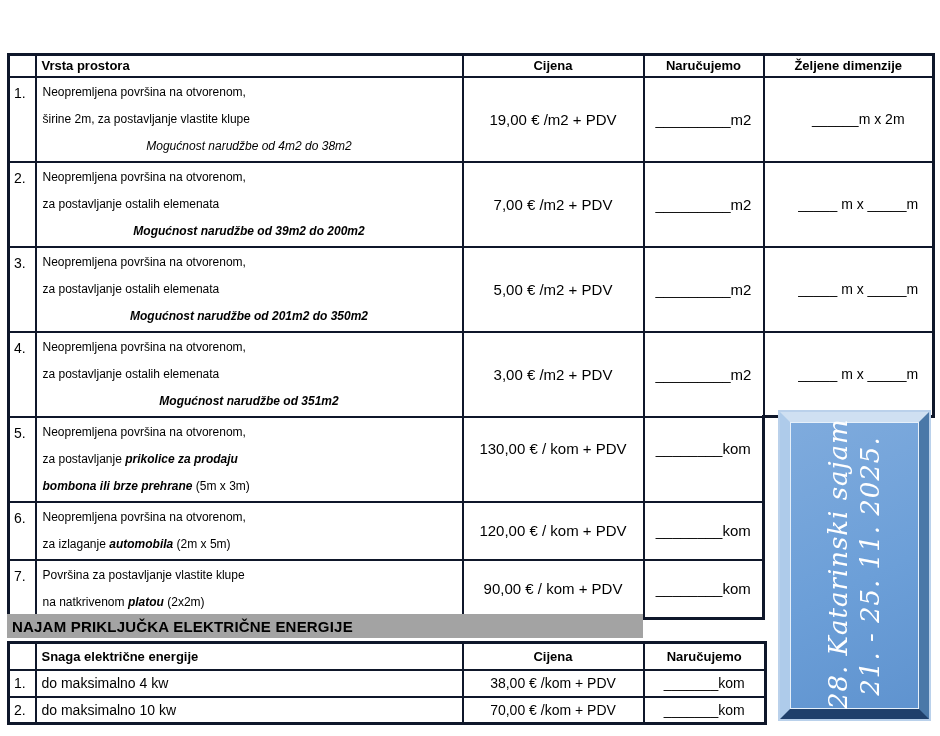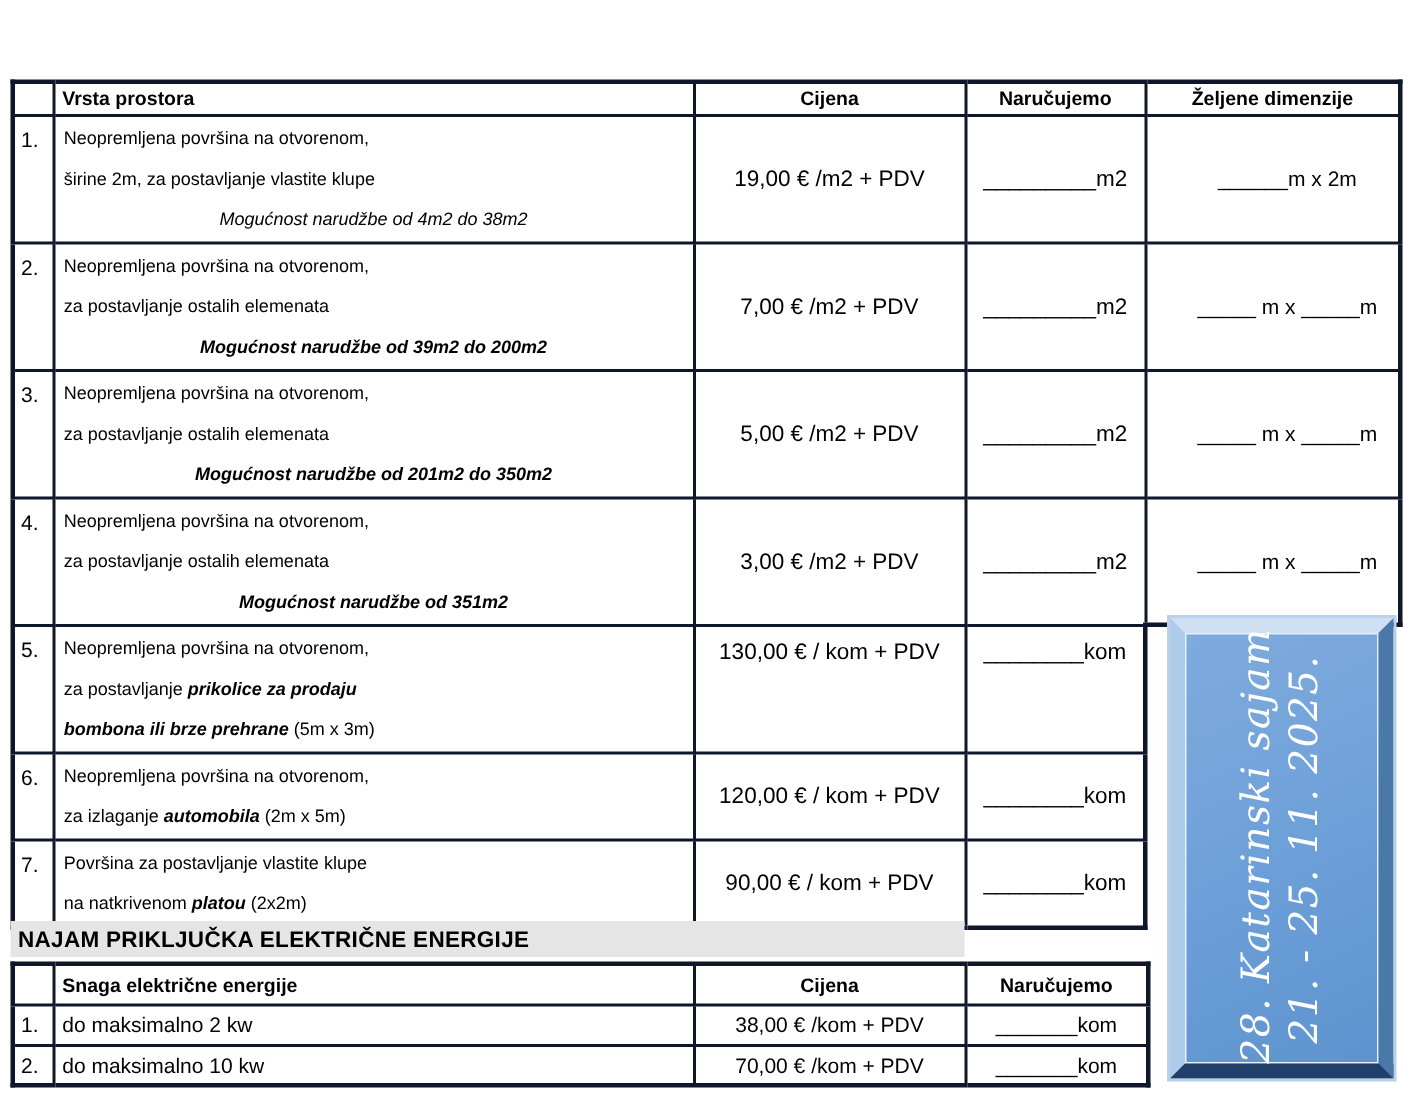--- a/index.html
+++ b/index.html
@@ -6,21 +6,21 @@
   body { background:#ffffff; font-family:"Liberation Sans", sans-serif; color:#000; }
   .page { position:relative; width:940px; height:736px; background:#fff; overflow:hidden; }
 
   .title-bar {
     position:absolute; left:11px; top:8px; width:921px; height:25px;
     background:#a9c6e7; display:flex; align-items:center; justify-content:center;
     font-weight:bold; font-size:15px; letter-spacing:.2px;
   }
   .title-bar2 {
     position:absolute; left:7px; top:614px; width:636px; height:24px;
-    background:#e5e5e5; display:flex; align-items:center; justify-content:flex-start;
+    background:#a3a3a3; display:flex; align-items:center; justify-content:flex-start;
     font-weight:bold; font-size:15px; padding-left:5px; letter-spacing:.2px;
   }
 
   table { border-collapse:collapse; table-layout:fixed; }
   #space-table { position:absolute; left:7px; top:53px; width:925px; }
   #electric-table { position:absolute; left:7px; top:641px; width:757px; }
 
   th, td { border:2px solid #0f172a; overflow:hidden; }
 
   th { font-size:13px; font-weight:bold; background:#fff; padding:2px 4px; }
@@ -37,21 +37,21 @@
   td.c-desc { vertical-align:top; font-size:12px; padding:1px 6px; }
   td.c-desc .ln { line-height:27px; white-space:nowrap; }
   td.c-desc .ln.ctr { text-align:center; }
   .seg-b { font-weight:bold;font-style:italic; }
   .seg-i { font-style:italic; }
   .seg-bi { font-weight:bold; font-style:italic; }
 
   td.c-price { text-align:center; vertical-align:middle; font-size:15px;margin-top:16px; }
   td.c-order { text-align:center; vertical-align:middle; font-size:15px; }
   td.c-dims  { text-align:center; vertical-align:middle; font-size:14px;padding-left:20px; }
-  td.vtop { vertical-align:top; line-height:25px; padding-top:4px; }
+  td.vtop { vertical-align:top; line-height:25px; padding-top:18px; }
 
   td.ghost { border:none; background:transparent; }
 
   
   #electric-table td { font-size:14px; }
   #electric-table td.e-num { padding-left:4px; }
   #electric-table td.e-type { padding-left:5px; }
   #electric-table td.e-price, #electric-table td.e-order { text-align:center; }
 
   
@@ -198,21 +198,21 @@
       <tr style="height:27px;">
         <th class="eL eT"></th>
         <th class="h-type eT">Snaga električne energije</th>
         <th class="h-center eT">Cijena</th>
         <th class="h-center eT eR">Naručujemo</th>
       </tr>
     </thead>
     <tbody id="electric-tbody">
         <tr style="height: 27px;">
           <td class="e-num eL">1.</td>
-          <td class="e-type">do maksimalno 2 kw</td>
+          <td class="e-type">do maksimalno 4 kw</td>
           <td class="e-price">38,00 € /kom + PDV</td>
           <td class="e-order eR">_______kom</td>
         </tr>
         <tr style="height: 27px;">
           <td class="e-num eL eB">2.</td>
           <td class="e-type eB">do maksimalno 10 kw</td>
           <td class="e-price eB">70,00 € /kom + PDV</td>
           <td class="e-order eR eB">_______kom</td>
         </tr>
       </tbody>

